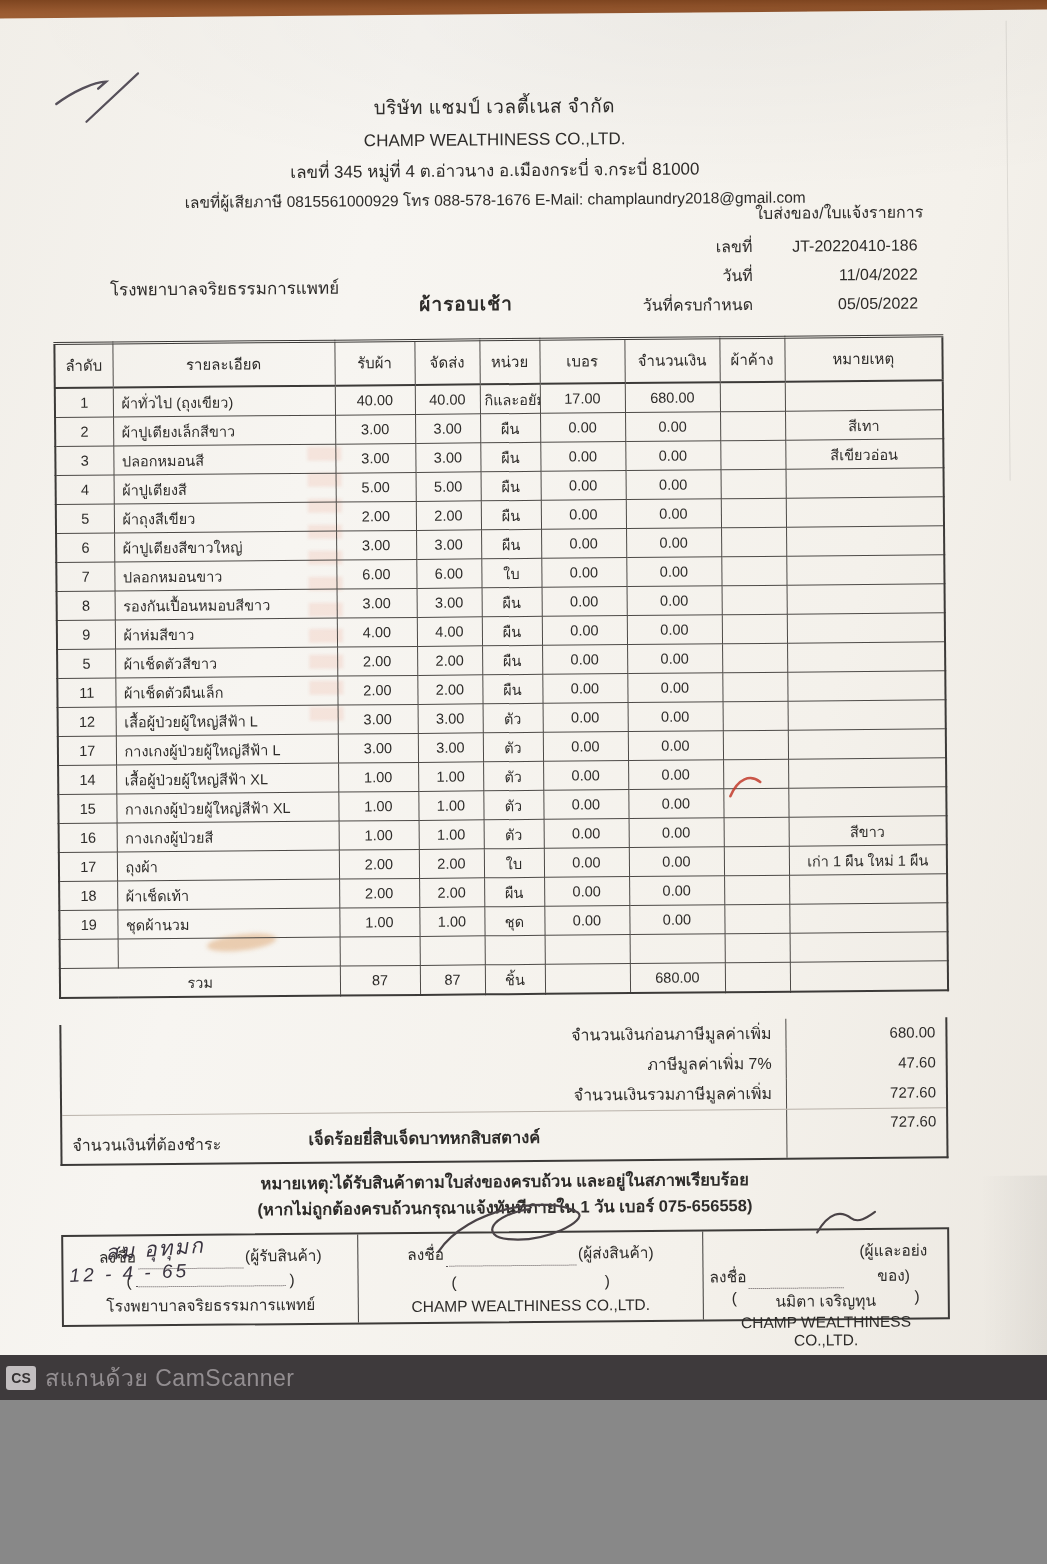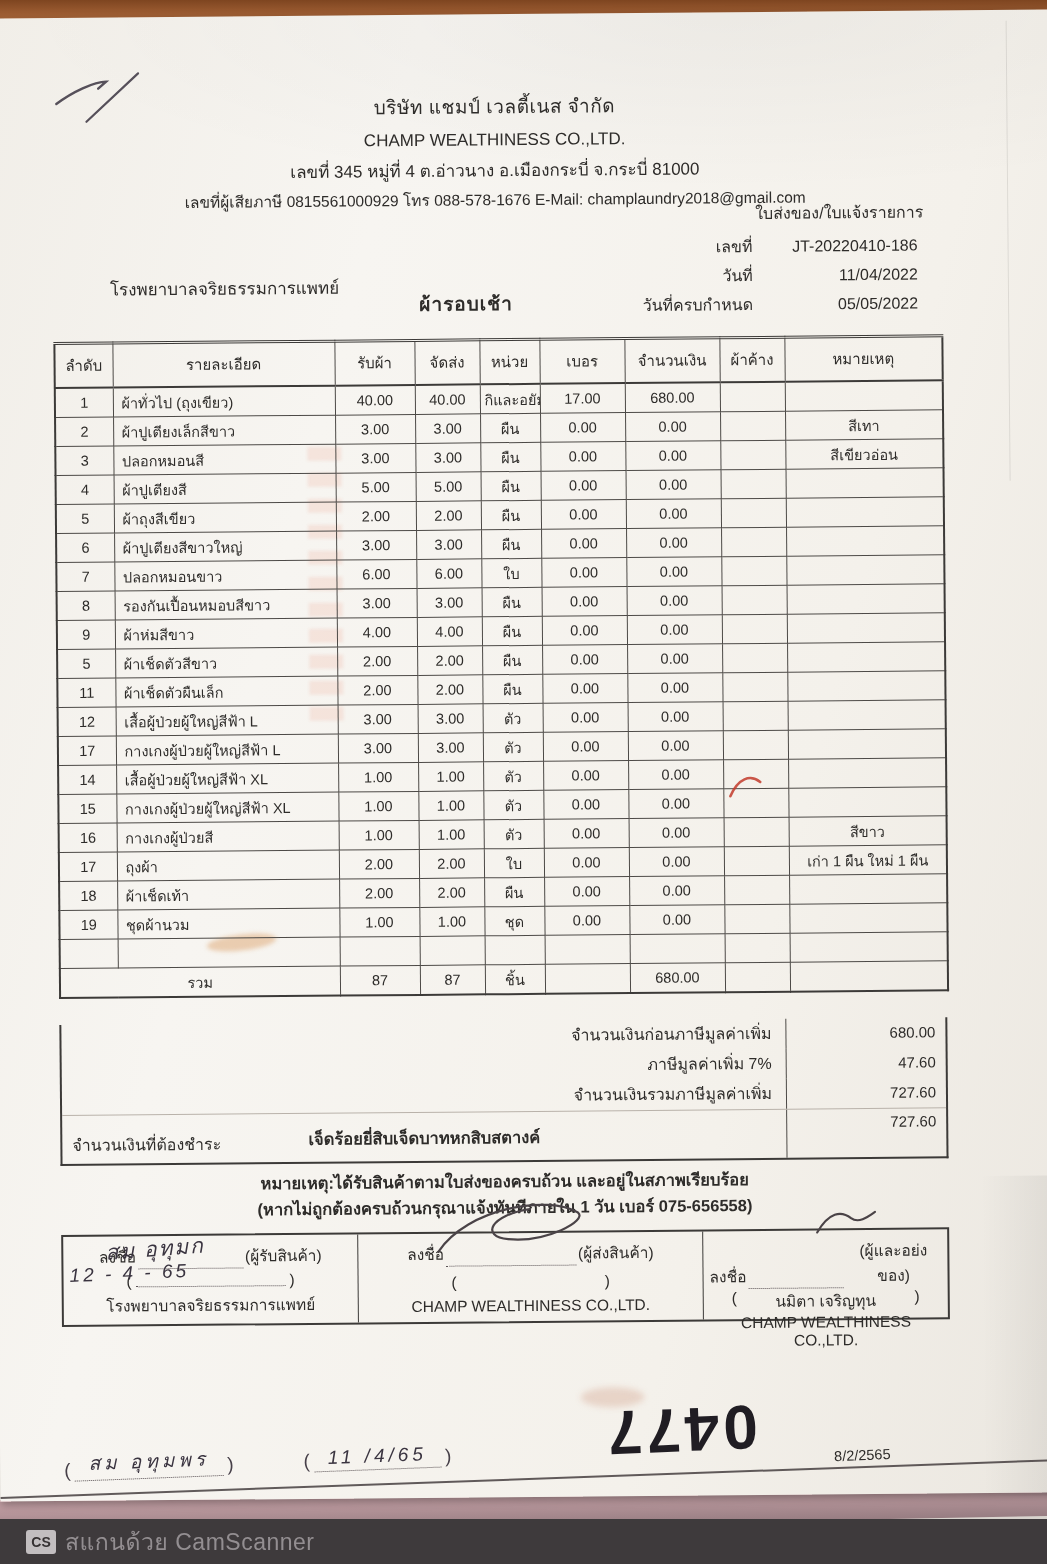--- a/index.html
+++ b/index.html
@@ -1,16 +1,16 @@
 <!DOCTYPE html>
 <html><head>
 <meta charset="utf-8">
 <style>
   html,body{margin:0;padding:0;background:#888;}
-  .canvas{position:relative;width:1047px;height:1564px;overflow:hidden;
+  .canvas{position:relative;width:1047px;height:1400px;overflow:hidden;
     background:#d8d3cd;font-family:"Liberation Sans","DejaVu Sans",sans-serif;color:#2e2c2a;}
   
   .wood{position:absolute;left:0;top:0;width:100%;height:42px;
     background:linear-gradient(180deg,#7e4520 0%,#a9663a 45%,#c07c46 80%,#b06a38 100%);z-index:0;}
   .pink-strip{position:absolute;left:-8px;top:1490px;width:1070px;height:36px;z-index:0;
     background:linear-gradient(180deg,#c9a4a9,#977d82);transform:rotate(-1.1deg);}
   
   .paper{position:absolute;left:-6px;top:14px;width:1060px;height:1483px;z-index:1;
     background:
       radial-gradient(1200px 300px at 70% 0%,rgba(0,0,0,0.04),rgba(0,0,0,0) 60%),
@@ -104,21 +104,21 @@
   .stain1{position:absolute;left:205px;top:932px;width:70px;height:16px;border-radius:50%;
     background:rgba(214,140,70,.38);filter:blur(2px);transform:rotate(-6deg);}
   .stain2{position:absolute;left:575px;top:1388px;width:64px;height:20px;border-radius:50%;
     background:rgba(205,150,125,.32);filter:blur(3px);}
   .watermark{position:absolute;left:310px;top:445px;width:34px;height:285px;opacity:.8;
     background:repeating-linear-gradient(180deg,rgba(228,122,95,.18) 0 14px,rgba(228,122,95,0) 14px 26px);
     filter:blur(1.5px);}
 
   
   .cam-bar{position:absolute;left:0;bottom:0;width:100%;height:45px;background:#3e3a3c;z-index:3;
-    display:flex;align-items:center;gap:9px;padding-left:26px;box-sizing:border-box;}
+    display:flex;align-items:center;gap:9px;padding-left:6px;box-sizing:border-box;}
   .cs-logo{width:30px;height:24px;border-radius:3px;background:#c2bec0;color:#353132;
     font-weight:bold;font-size:14px;display:flex;align-items:center;justify-content:center;}
   .cam-text{color:#938e91;font-size:23px;letter-spacing:.5px;}
 </style>
 </head>
 <body>
 
 <div class="canvas">
   <div class="wood"></div>
   <div class="pink-strip"></div>

